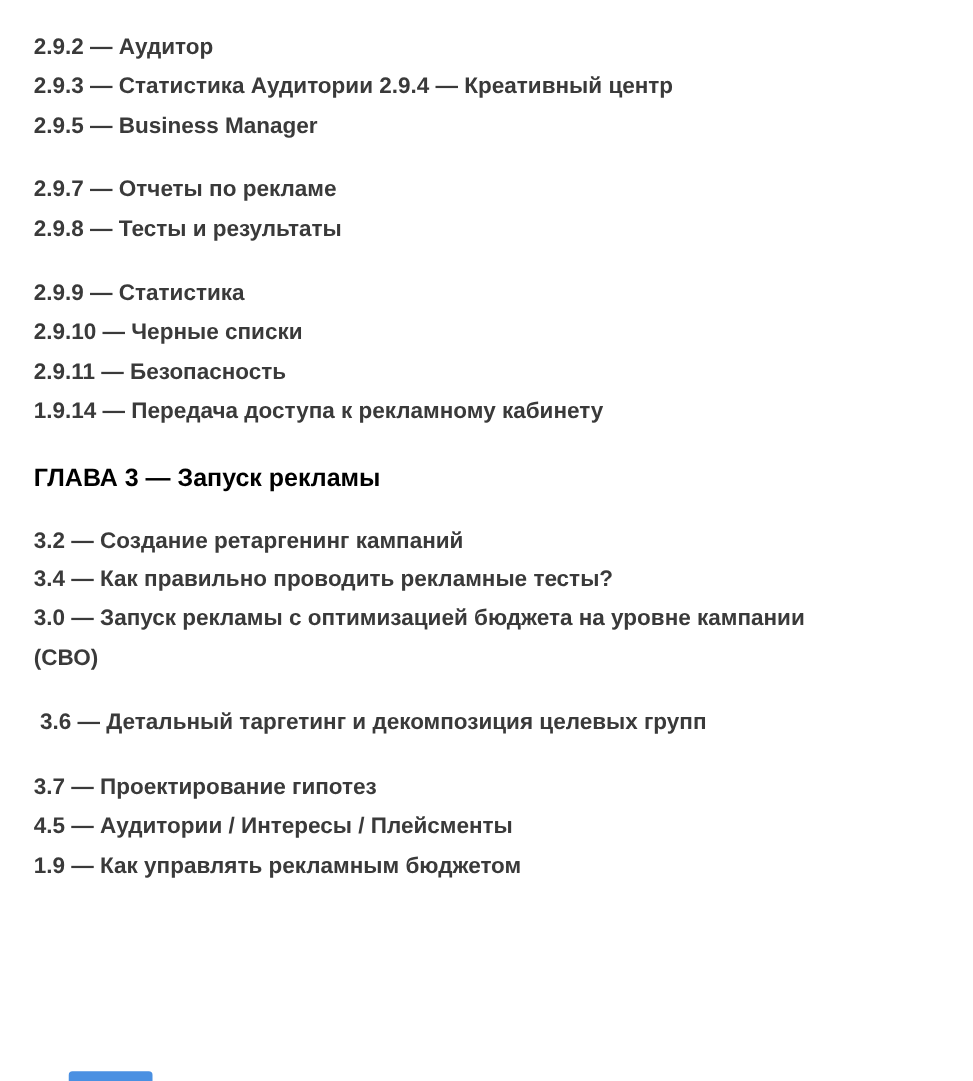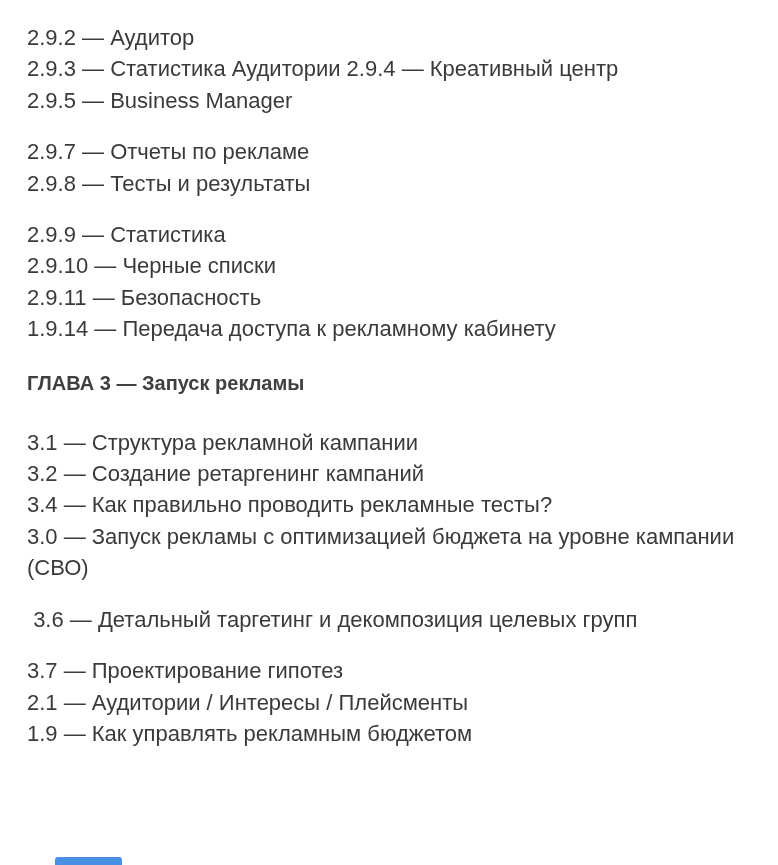--- a/index.html
+++ b/index.html
@@ -15,31 +15,31 @@
     position: relative;
     overflow: hidden;
   }
   .toc {
     padding: 22px 24px 0 27px;
   }
   .toc-group {
     margin: 0 0 20px 0;
   }
   .toc-line {
-    font-size: 22px;
+    font-size: 18px;
     line-height: 31.4px;
     white-space: pre-wrap;
-    font-weight: 400;
+    font-weight: 700;
   }
   .chapter-heading {
     font-size: 20px;
     font-weight: 700;
     line-height: 31px;
-    margin: 23px 0 28px 0;
-    color: #404040;
+    margin: 23px 0 18px 0;
+    color: #000000;
     white-space: pre-wrap;
   }
   .partial-blue-element {
     position: absolute;
     left: 55px;
     top: 857px;
     width: 67px;
     height: 8px;
     border-radius: 3px 3px 0 0;
   }
@@ -63,32 +63,31 @@
   <div class="toc-group">
     <div class="toc-line">2.9.9 — Статистика</div>
     <div class="toc-line">2.9.10 — Черные списки</div>
     <div class="toc-line">2.9.11 — Безопасность</div>
     <div class="toc-line">1.9.14 — Передача доступа к рекламному кабинету</div>
   </div>
 
   <div class="chapter-heading">ГЛАВА 3 — Запуск рекламы</div>
 
   <div class="toc-group">
-    <div class="toc-line">3.1 — Структура рекламной кампании</div>
     <div class="toc-line">3.2 — Создание ретаргенинг кампаний</div>
     <div class="toc-line">3.4 — Как правильно проводить рекламные тесты?</div>
     <div class="toc-line">3.0 — Запуск рекламы с оптимизацией бюджета на уровне кампании</div>
     <div class="toc-line">(СВО)</div>
   </div>
 
   <div class="toc-group">
     <div class="toc-line"> 3.6 — Детальный таргетинг и декомпозиция целевых групп</div>
   </div>
 
   <div class="toc-group">
     <div class="toc-line">3.7 — Проектирование гипотез</div>
-    <div class="toc-line">2.1 — Аудитории / Интересы / Плейсменты</div>
+    <div class="toc-line">4.5 — Аудитории / Интересы / Плейсменты</div>
     <div class="toc-line">1.9 — Как управлять рекламным бюджетом</div>
   </div>
 
 </div>
 
 <div class="partial-blue-element" style="background: rgb(74, 144, 226);"></div>
 
 </body></html>

